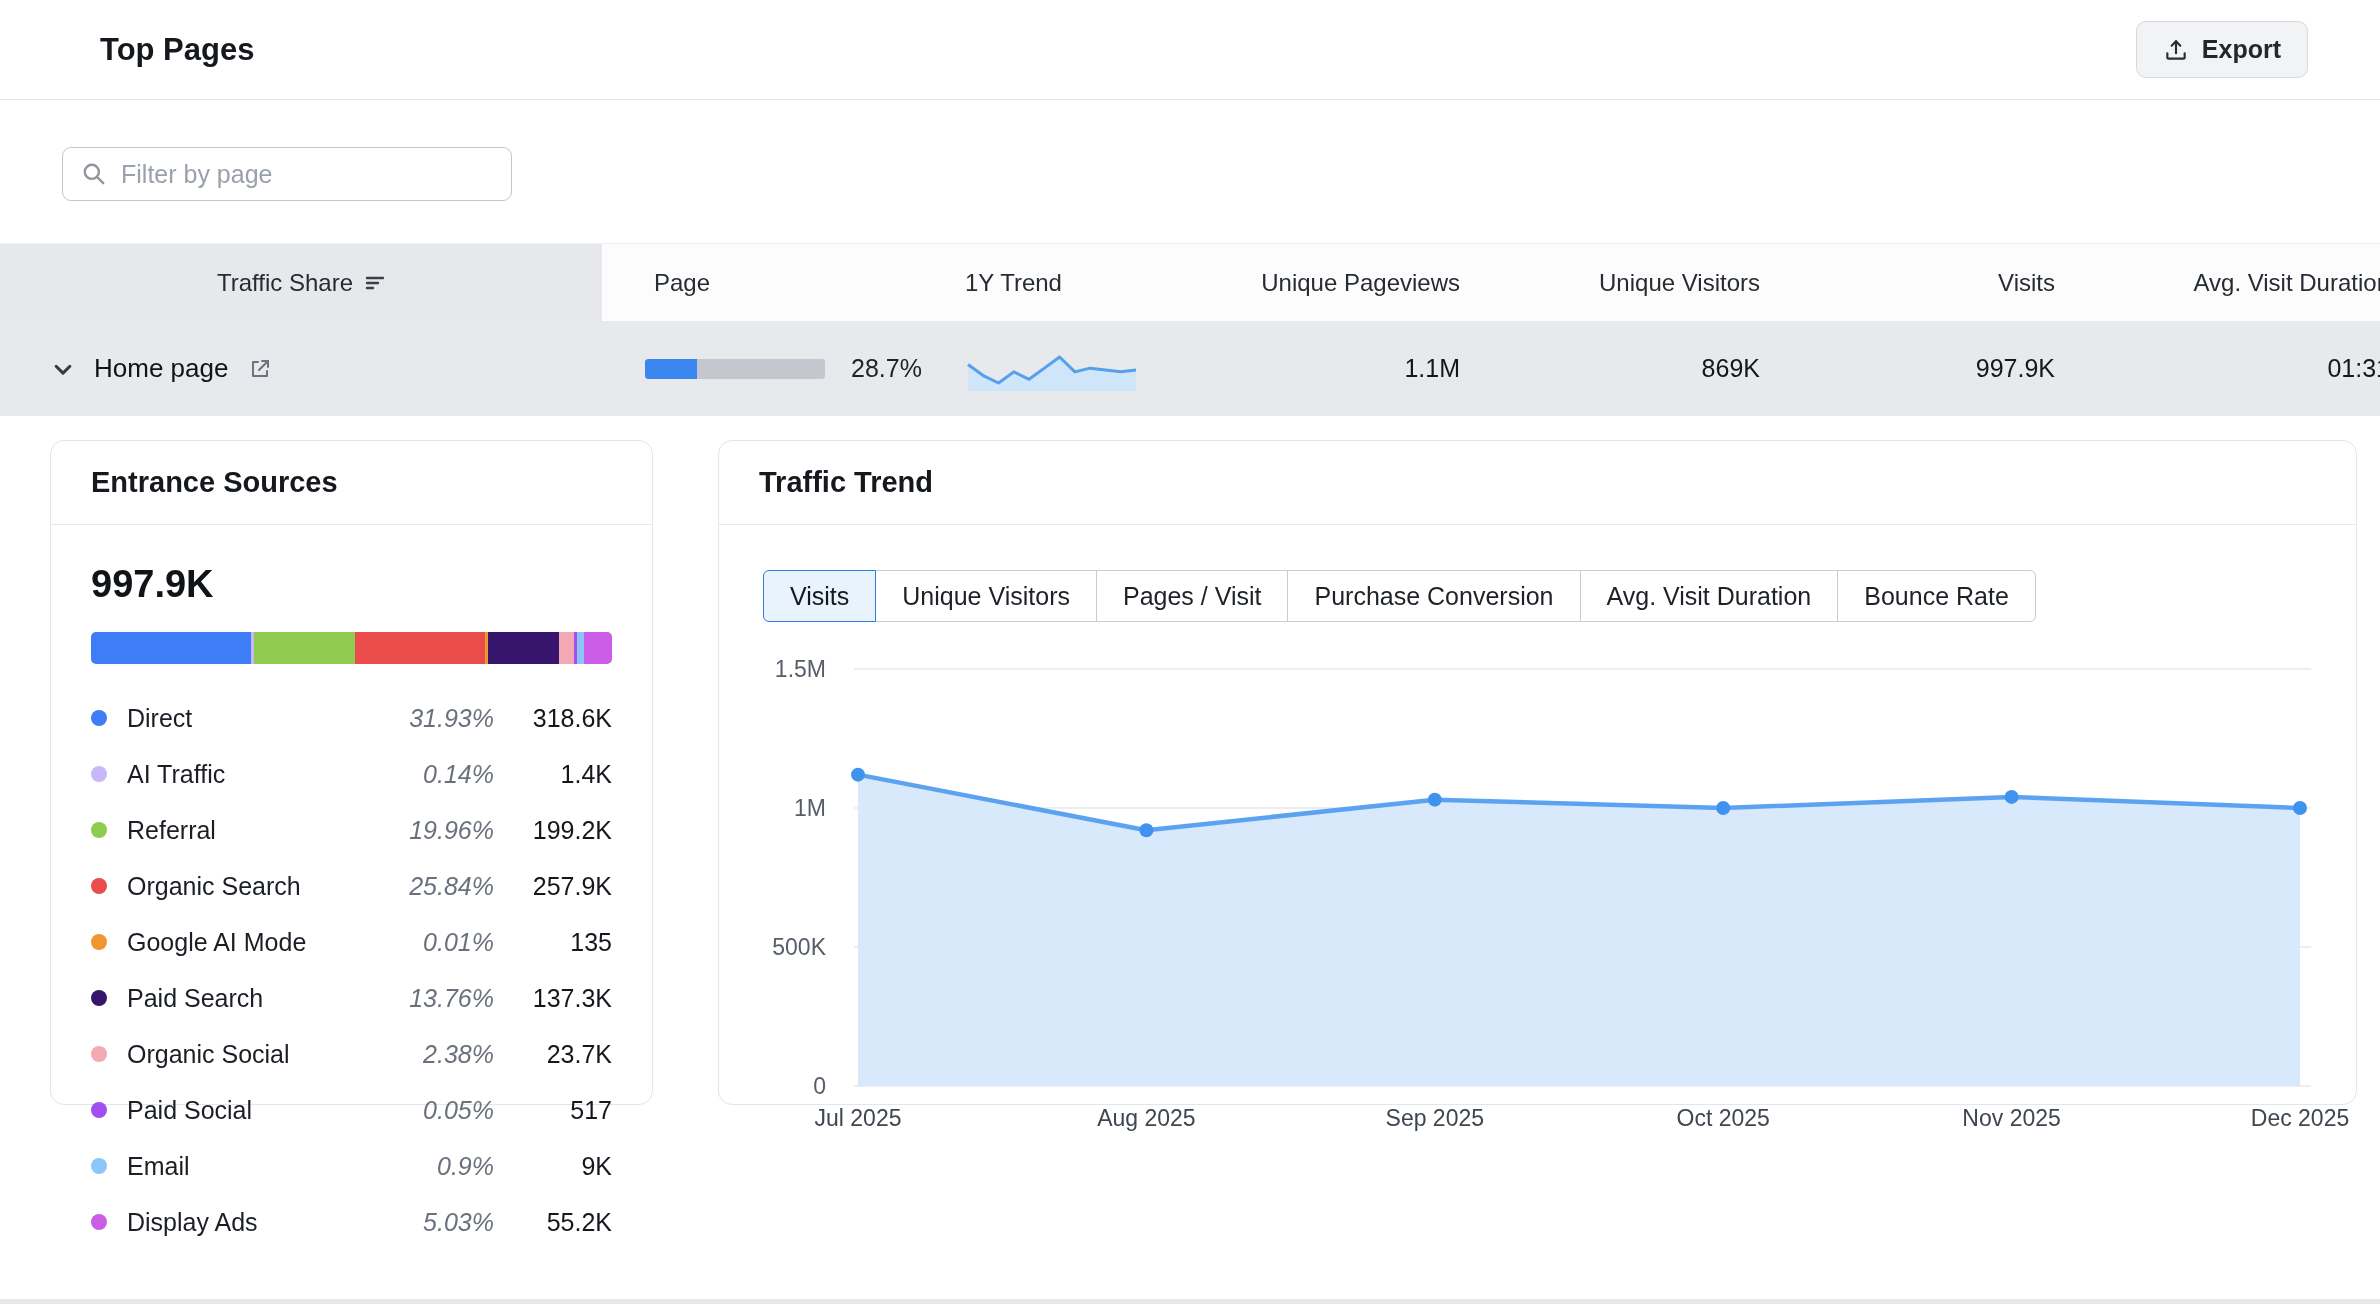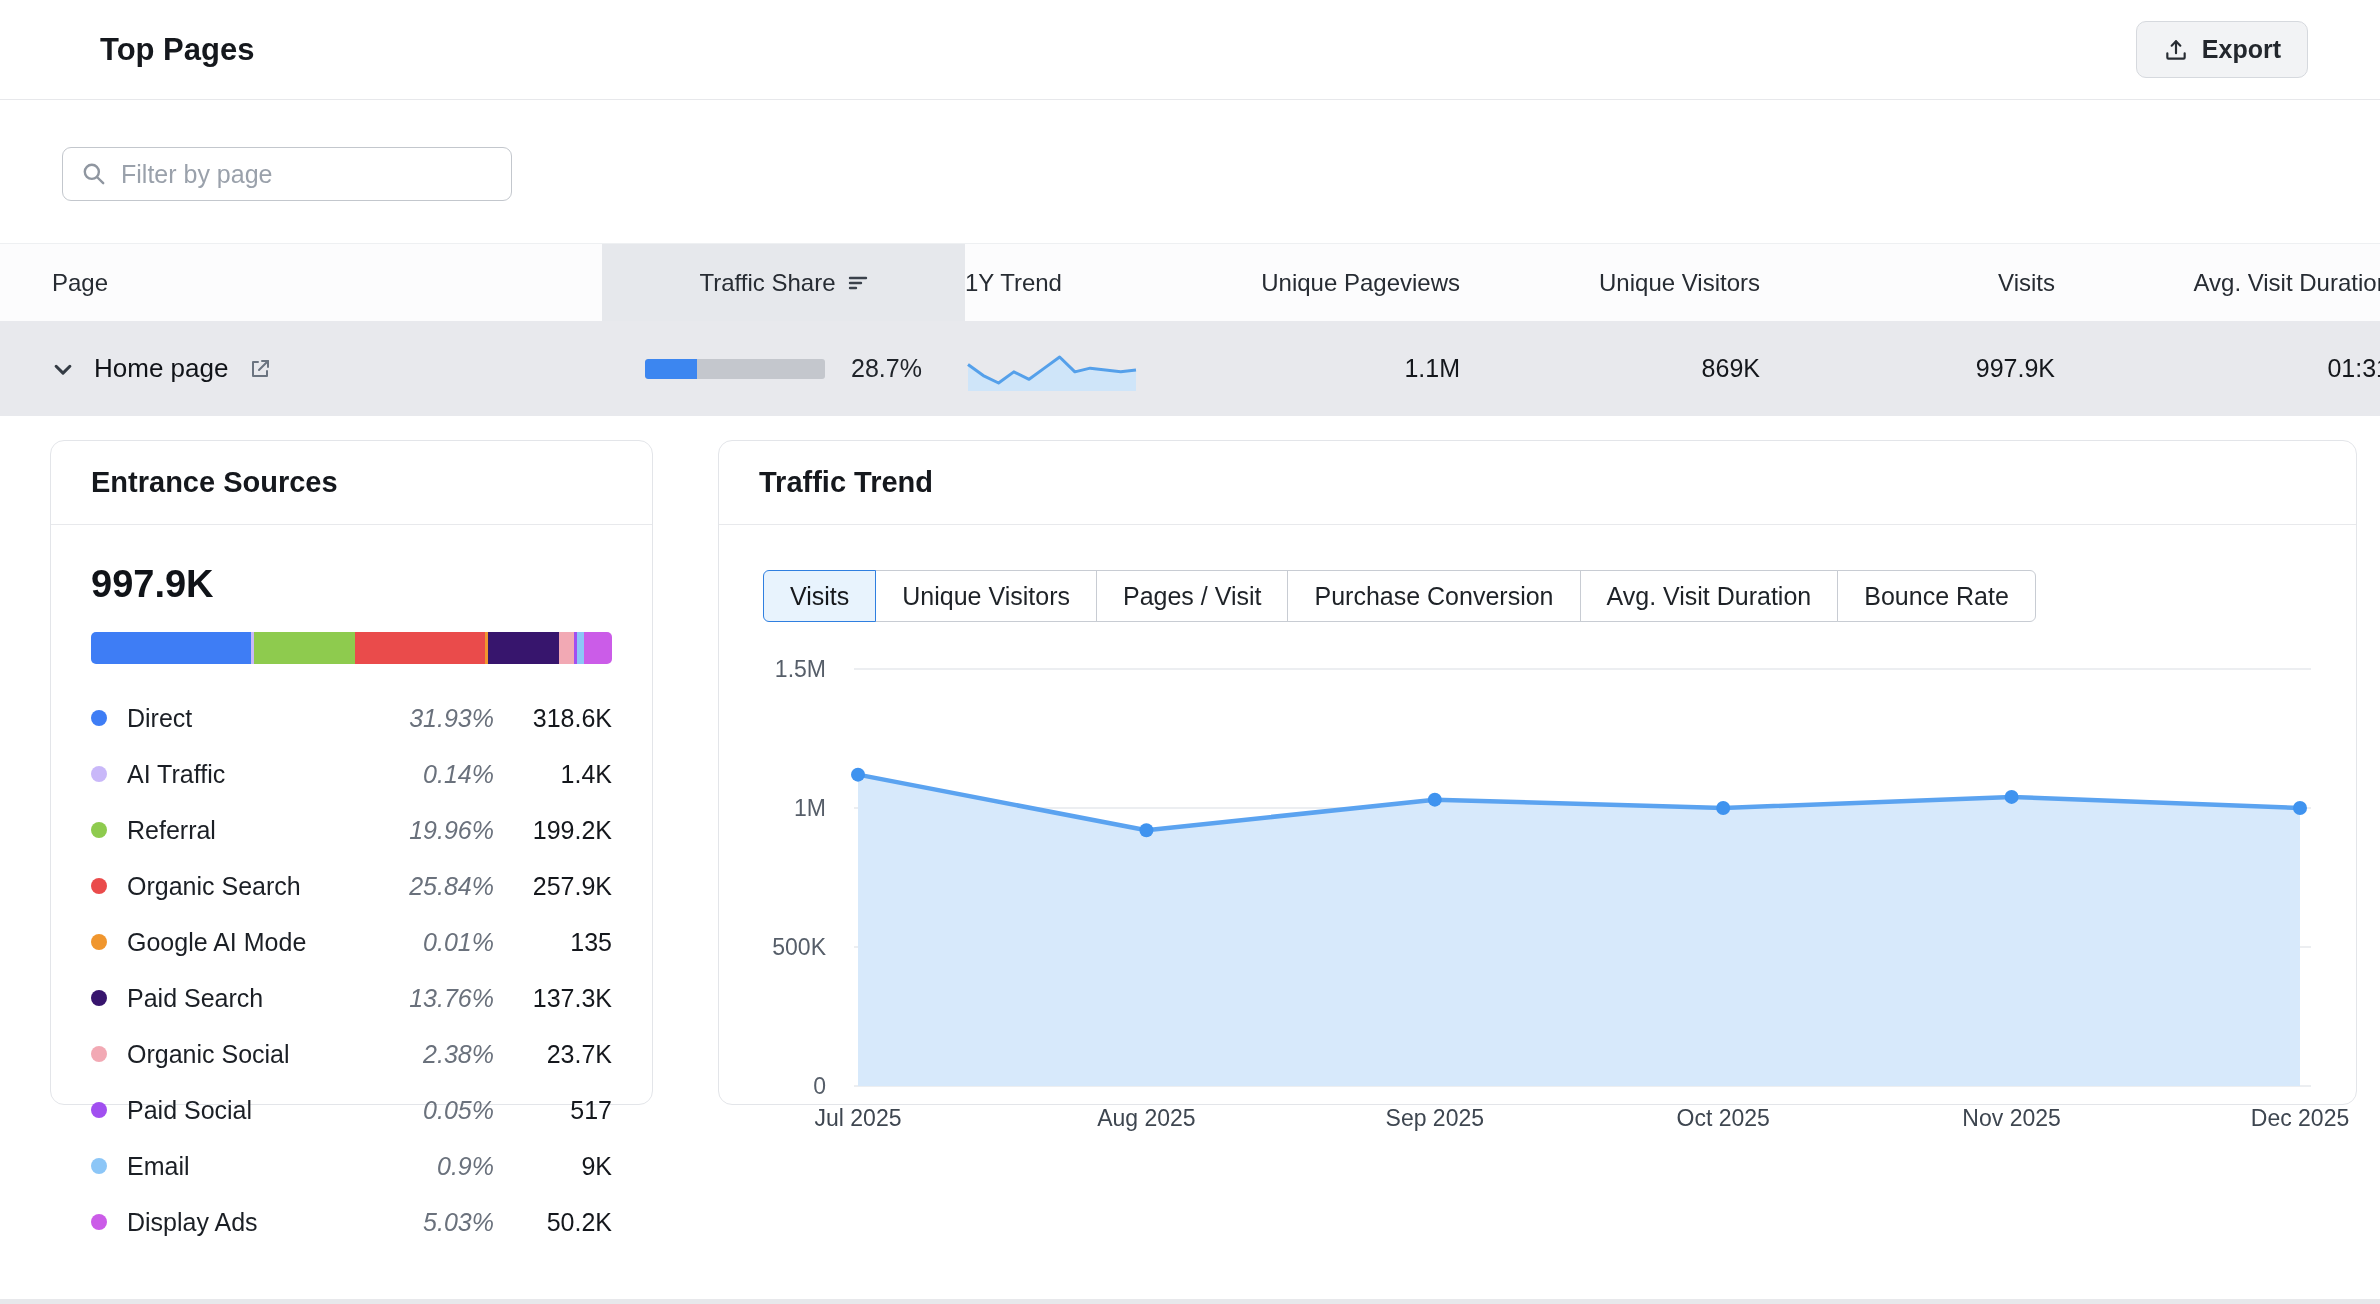--- a/index.html
+++ b/index.html
@@ -143,33 +143,33 @@
   <span style="display:flex">
     <svg width="26" height="26" viewBox="0 0 24 24" fill="none" stroke="#8f96a0" stroke-width="2.2" stroke-linecap="round">
       <circle cx="10" cy="10" r="6.5"></circle>
         <path d="M15 15l5.5 5.5"></path>
     </svg>
   </span>
   <input class="filter-input" type="text" placeholder="Filter by page" style="">
 </div>
 
 <div class="thead">
-  <div class="cell c-page">
-      <span>Page</span>
-    </div>
   <div class="cell c-share th-share">
     <span>Traffic Share</span>
     <span style="display:flex">
       <svg width="20" height="16" viewBox="0 0 20 16" stroke="#3a414b" stroke-width="2.4" stroke-linecap="round">
         <line x1="2" y1="3" x2="18" y2="3"></line>
           <line x1="2" y1="8" x2="13" y2="8"></line>
           <line x1="2" y1="13" x2="8" y2="13"></line>
       </svg>
     </span>
   </div>
+  <div class="cell c-page">
+      <span>Page</span>
+    </div>
   <div class="cell c-trend">
       <span>1Y Trend</span>
     </div>
   <div class="cell c-num">
       <span>Unique Pageviews</span>
     </div>
   <div class="cell c-num">
       <span>Unique Visitors</span>
     </div>
   <div class="cell c-num">
@@ -284,21 +284,21 @@
         <div class="src-row">
           <span class="dot" style="background:#8cc6f7"></span>
           <span class="src-label">Email</span>
           <span class="src-pct">0.9%</span>
           <span class="src-val">9K</span>
         </div>
         <div class="src-row">
           <span class="dot" style="background:#cb5ce8"></span>
           <span class="src-label">Display Ads</span>
           <span class="src-pct">5.03%</span>
-          <span class="src-val">50.2K</span>
+          <span class="src-val">55.2K</span>
         </div>
       </div>
   </div>
 </div>
 
 <div class="panel panel-tt">
   <div class="panel-head">
     <span class="panel-title">Traffic Trend</span>
   </div>
   <div class="trend-tabs">

